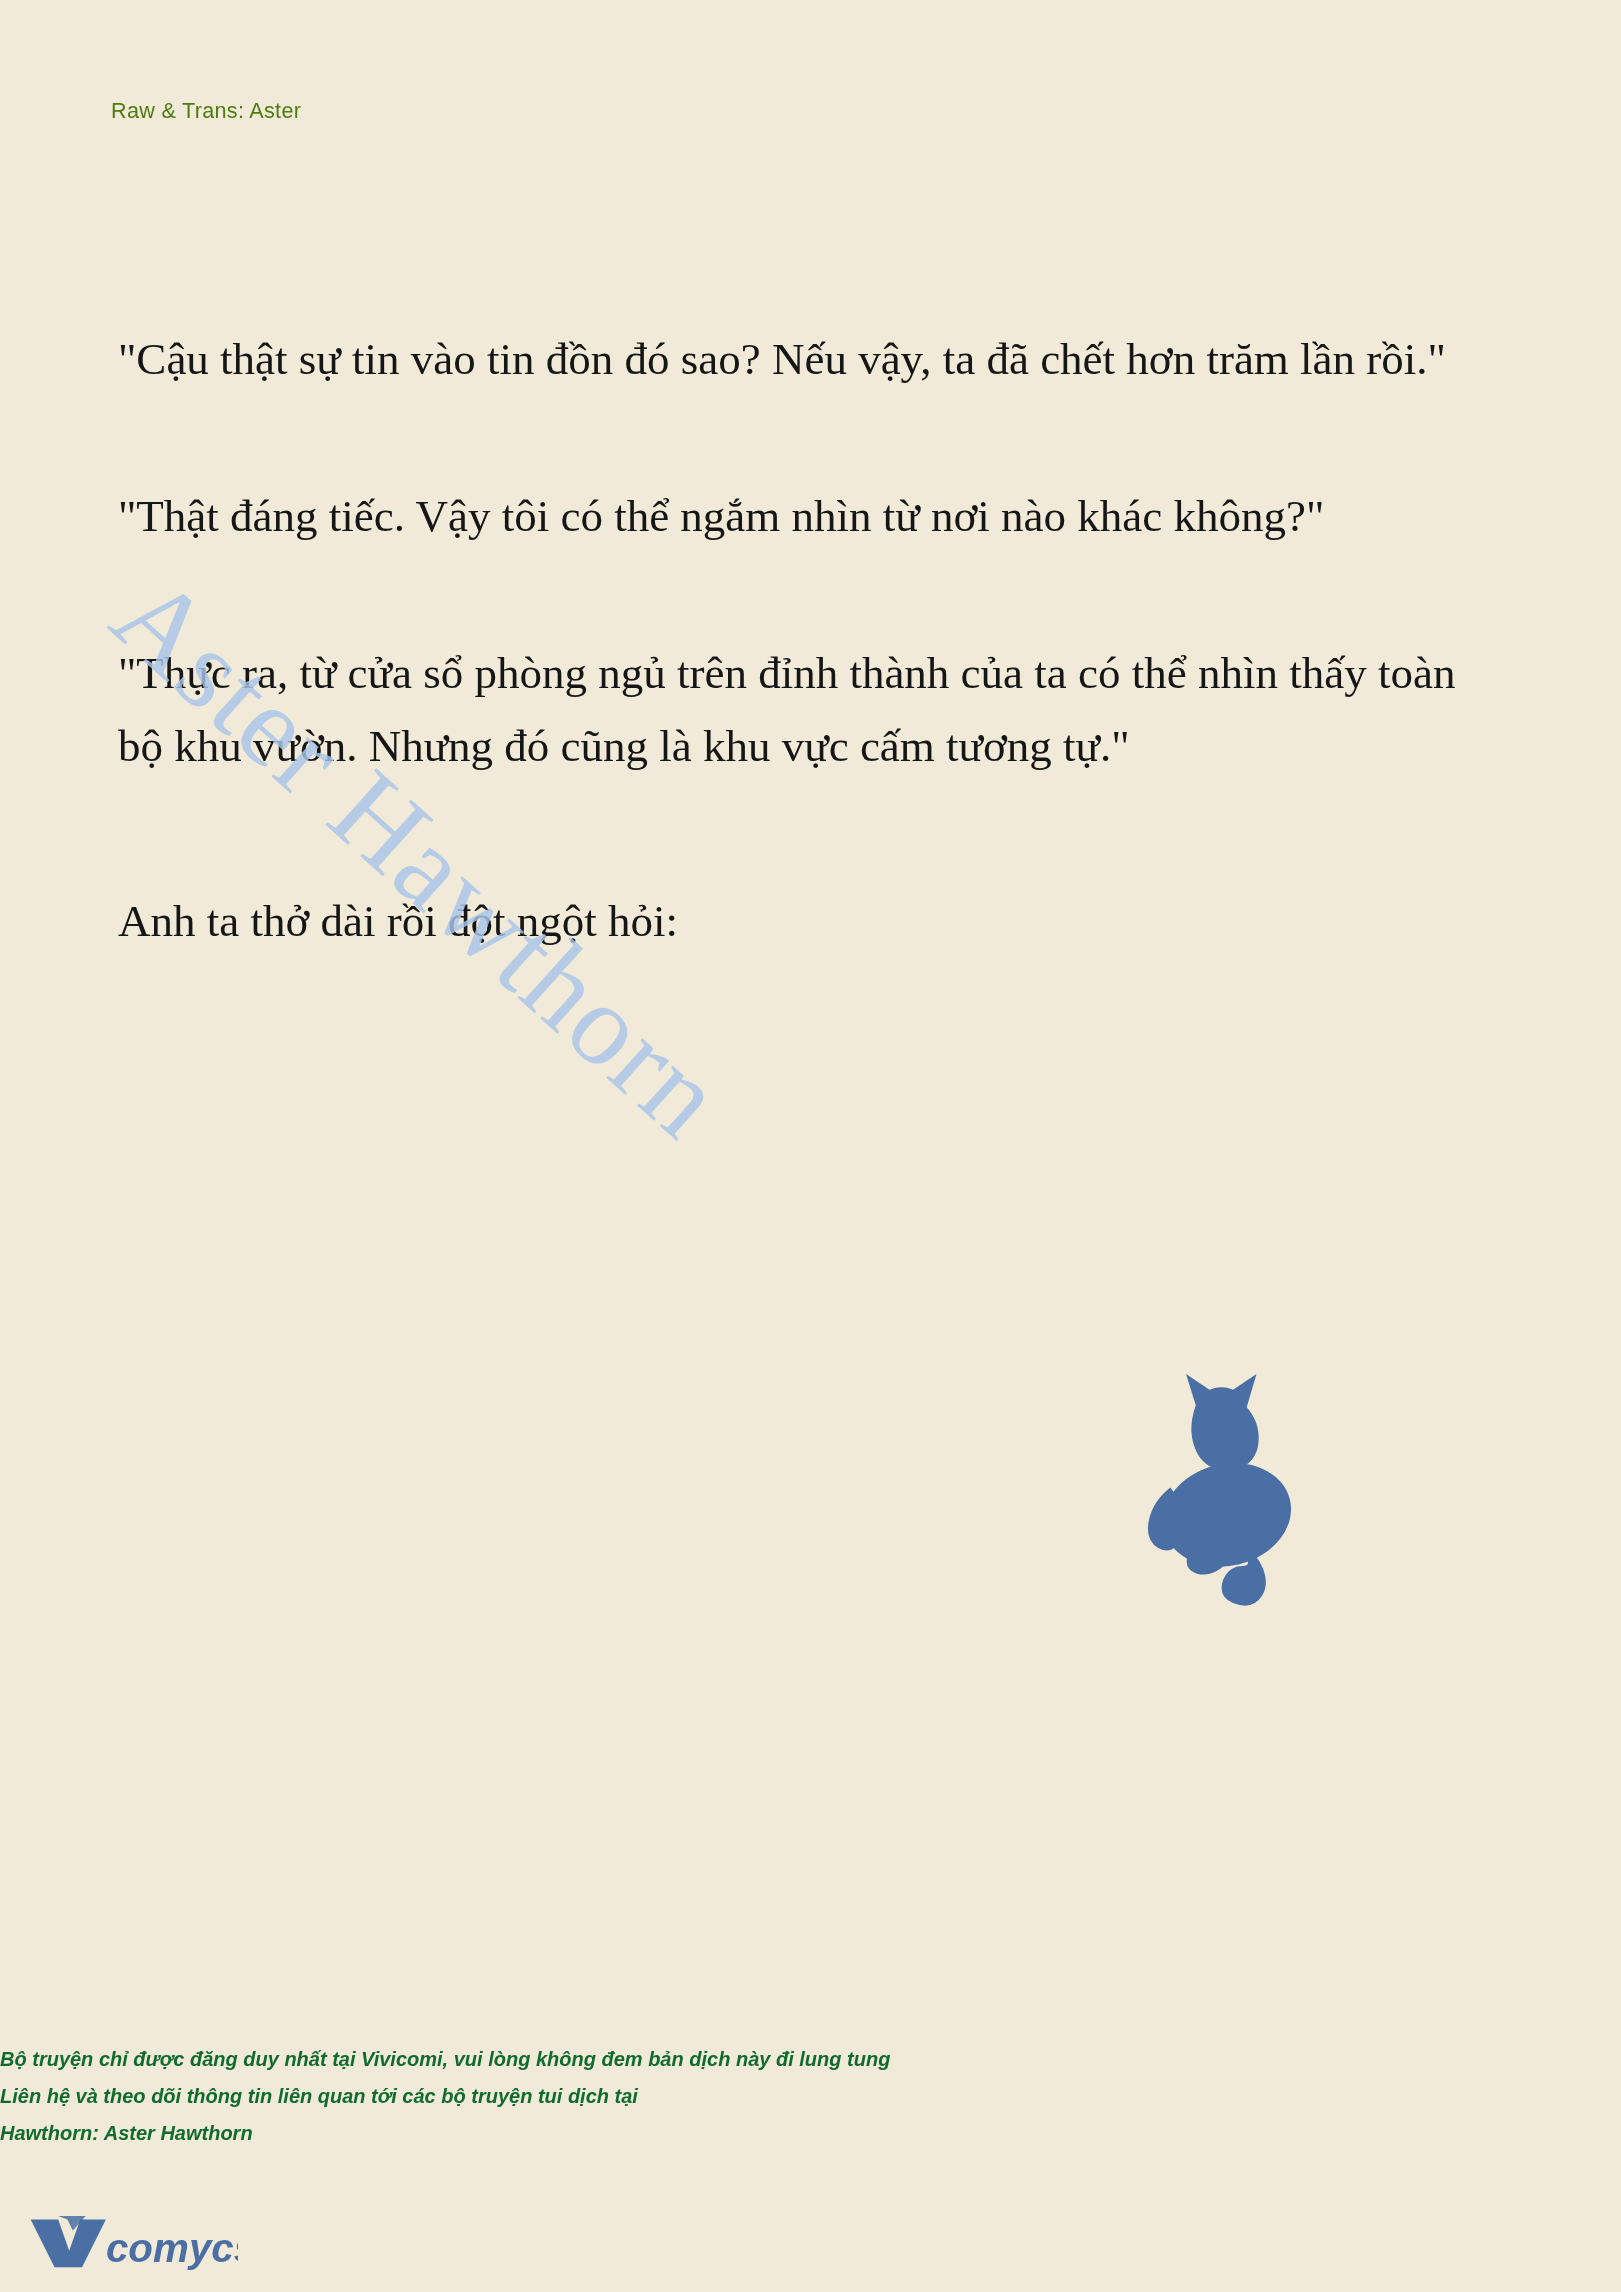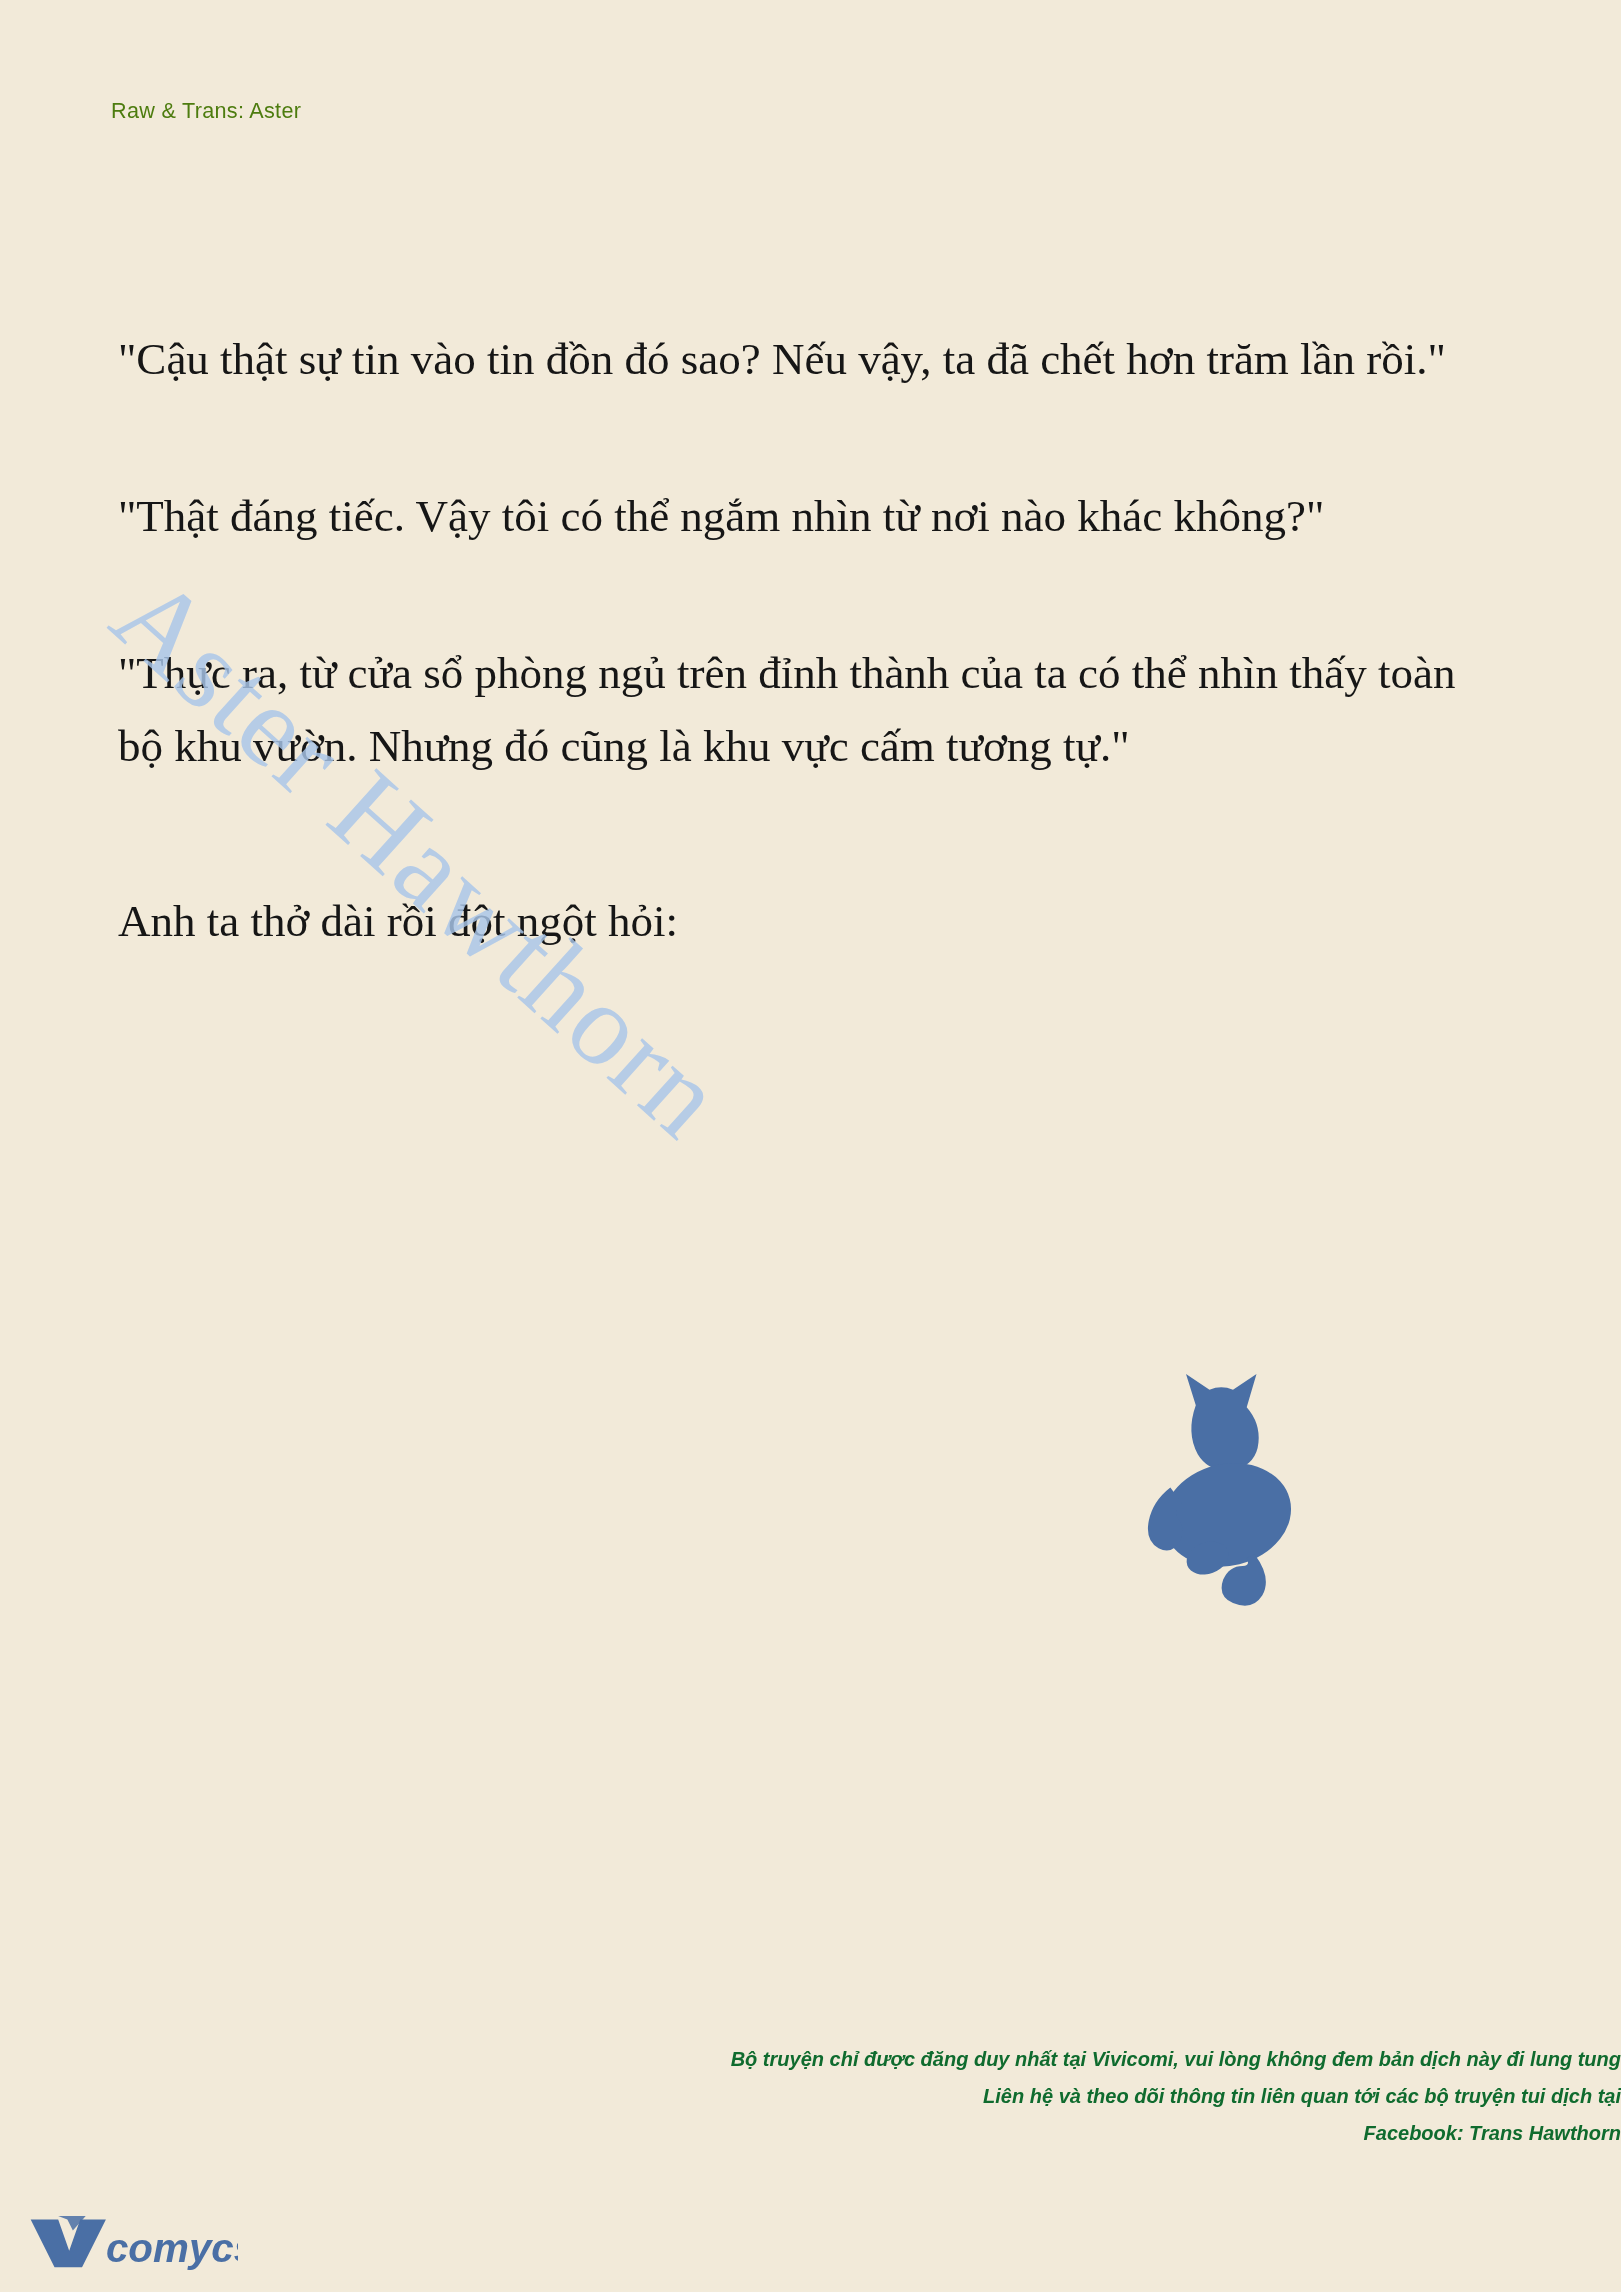--- a/index.html
+++ b/index.html
@@ -68,21 +68,21 @@
     top: 1372px;
     width: 196px;
     height: 235px;
     pointer-events: none;
   }
   .footer {
     position: absolute;
     left: 0;
     right: 0;
     top: 2041px;
-    text-align: right;
+    text-align: left;
     font-family: "Liberation Sans", sans-serif;
     font-style: italic;
     font-weight: bold;
     font-size: 20px;
     color: #0f6b2e;
     line-height: 1.85;
   }
   .footer div {
     white-space: nowrap;
   }
@@ -122,21 +122,21 @@
         <path d="M36 118 Q18 132 14 152 Q10 172 24 180 Q38 187 46 172 Q52 160 44 150 Q38 142 48 134 Z"></path>
         <path d="M122 186 Q140 210 130 228 Q120 244 100 236 Q84 229 90 212 Q96 198 110 198 Q118 198 114 190 Z"></path>
         <ellipse cx="74" cy="190" rx="22" ry="16" transform="rotate(-20 74 190)"></ellipse>
       </g>
     </svg>
   </div>
 
   <div class="footer">
     <div>Bộ truyện chỉ được đăng duy nhất tại Vivicomi, vui lòng không đem bản dịch này đi lung tung</div>
     <div>Liên hệ và theo dõi thông tin liên quan tới các bộ truyện tui dịch tại</div>
-    <div>Facebook: Trans Hawthorn</div>
+    <div>Hawthorn: Aster Hawthorn</div>
   </div>
 
   <div class="brand">
     <svg class="brand-logo" viewBox="0 0 230 70" width="211" height="65" xmlns="http://www.w3.org/2000/svg" aria-hidden="true">
       <g fill="#4a6fa5">
         <path d="M4 10 L34 10 L46 44 L58 10 L86 10 L60 62 L30 62 Z"></path>
         <path d="M34 6 L64 6 L50 22 L44 10 Z" opacity="0.85"></path>
         <text x="86" y="56" font-family="Liberation Sans, sans-serif" font-size="44" font-weight="bold" font-style="italic">comycs</text>
       </g>
     </svg>

